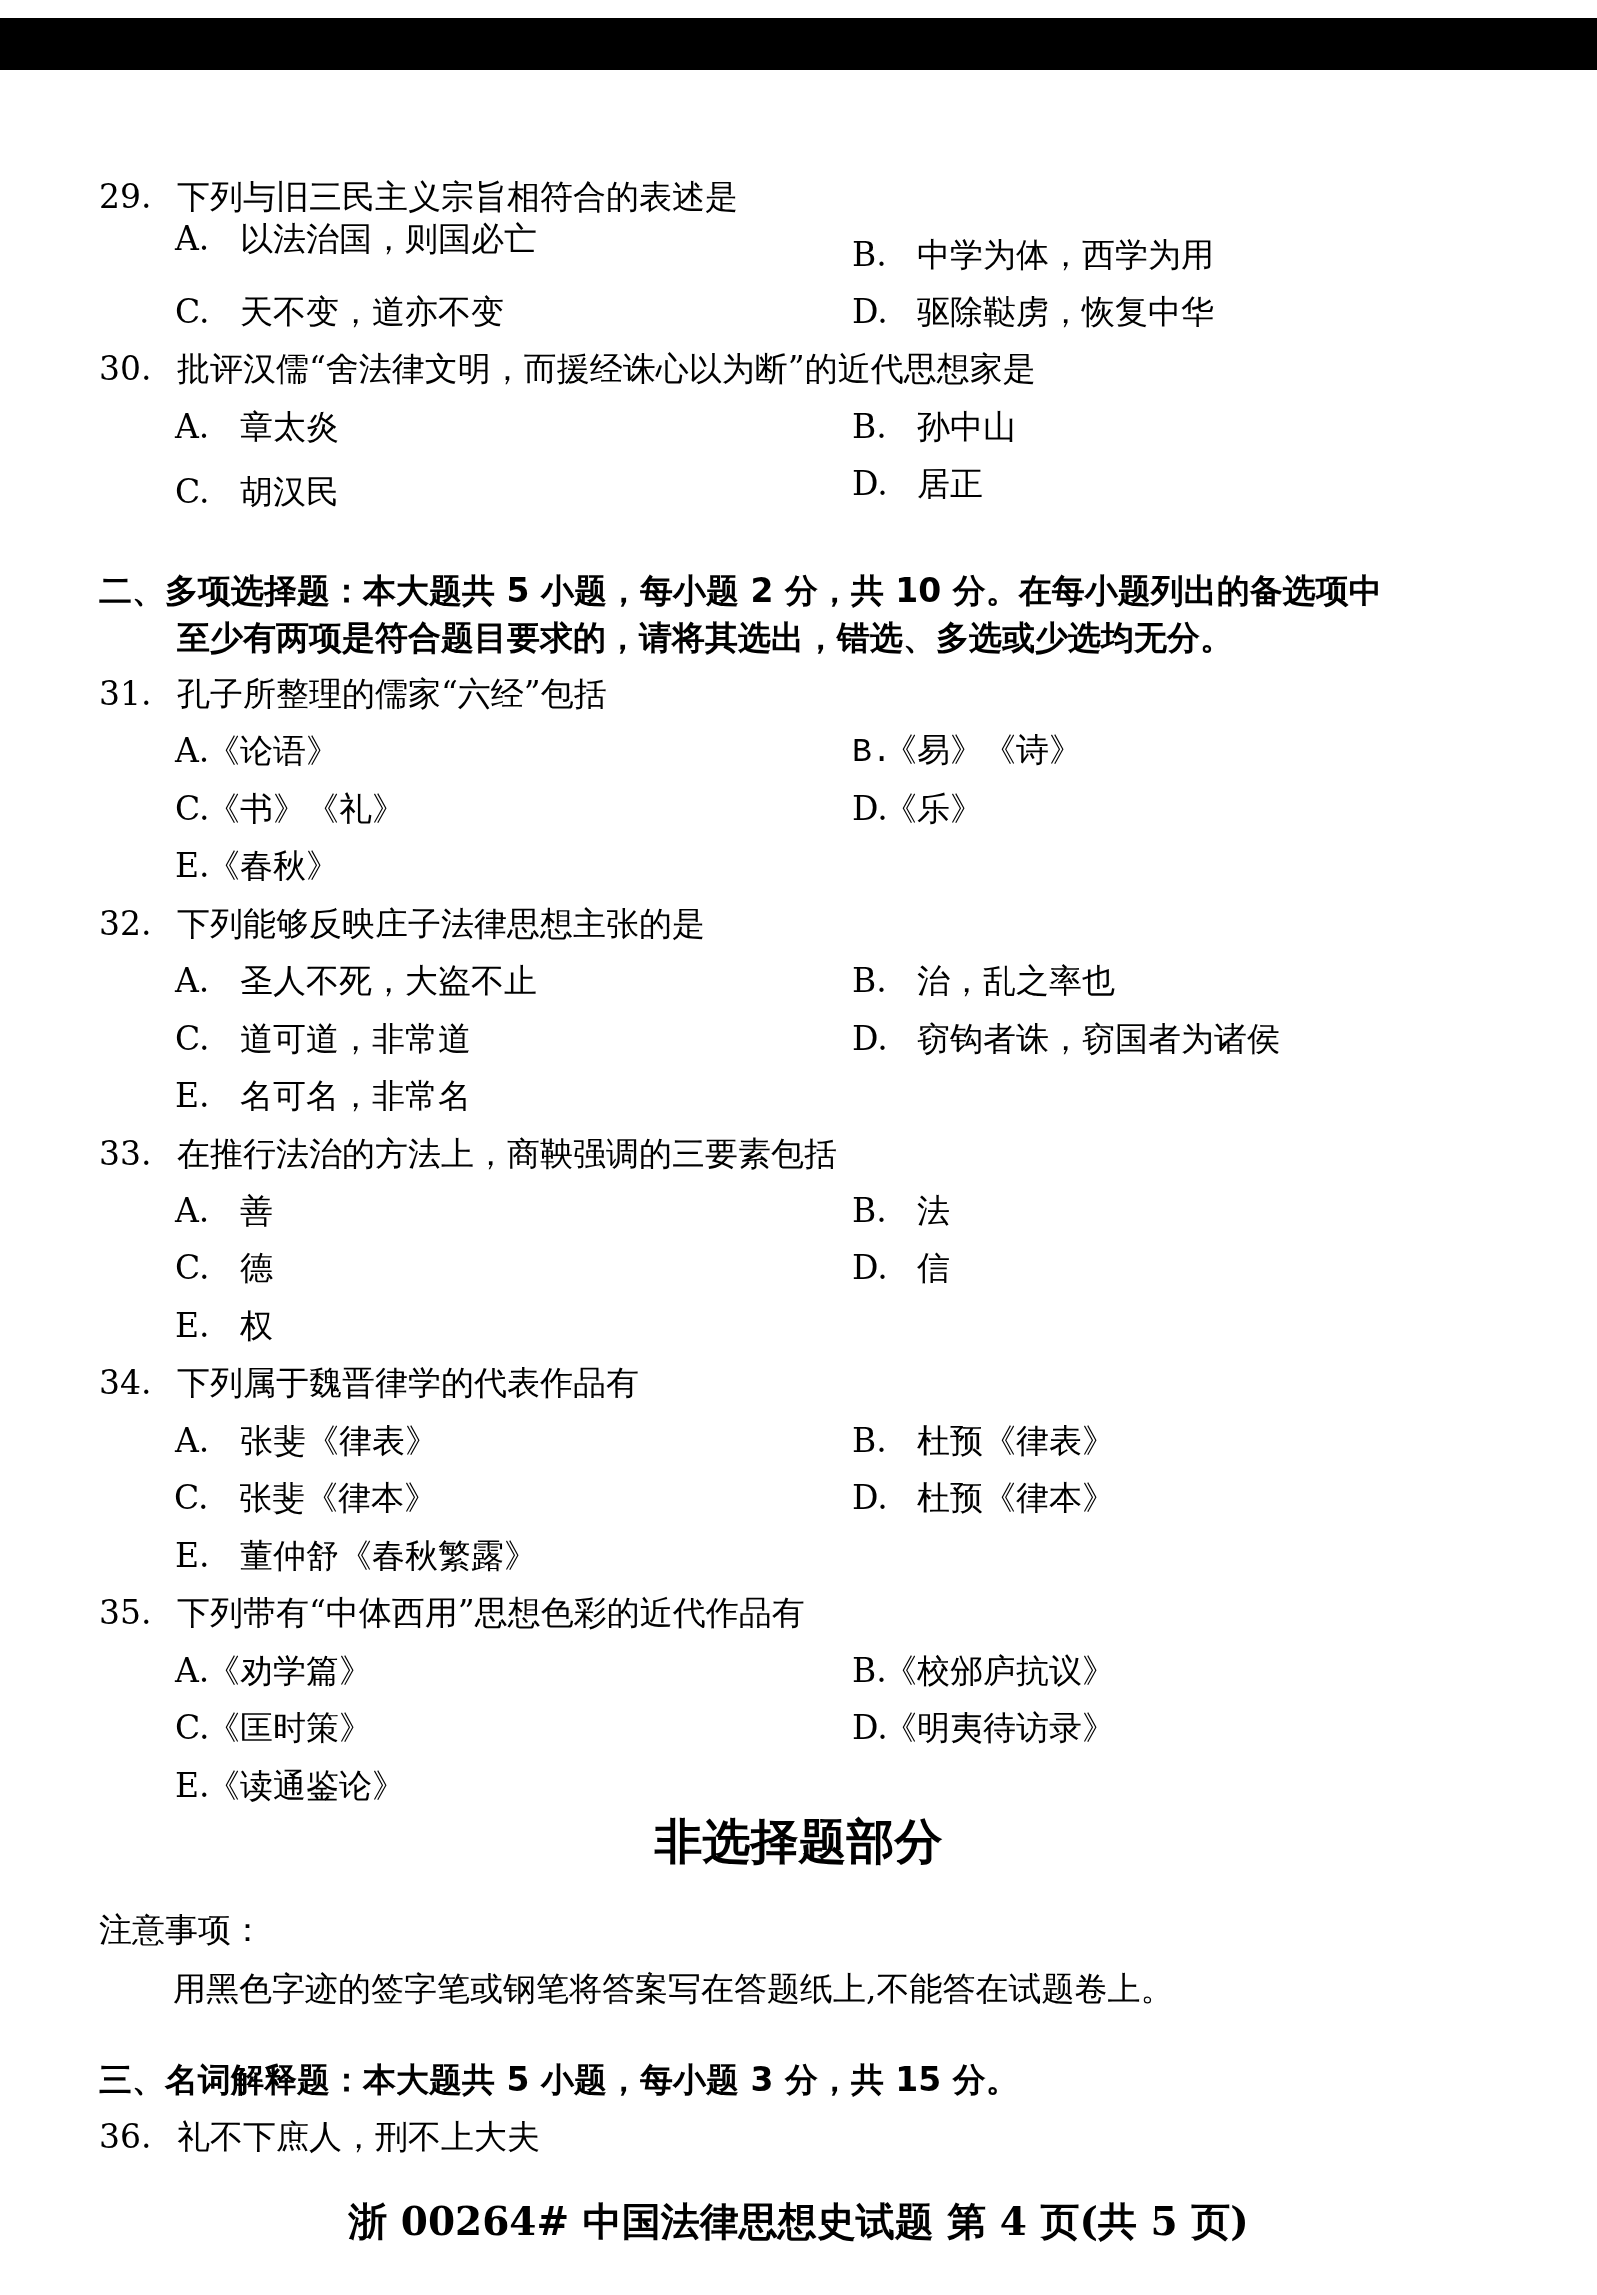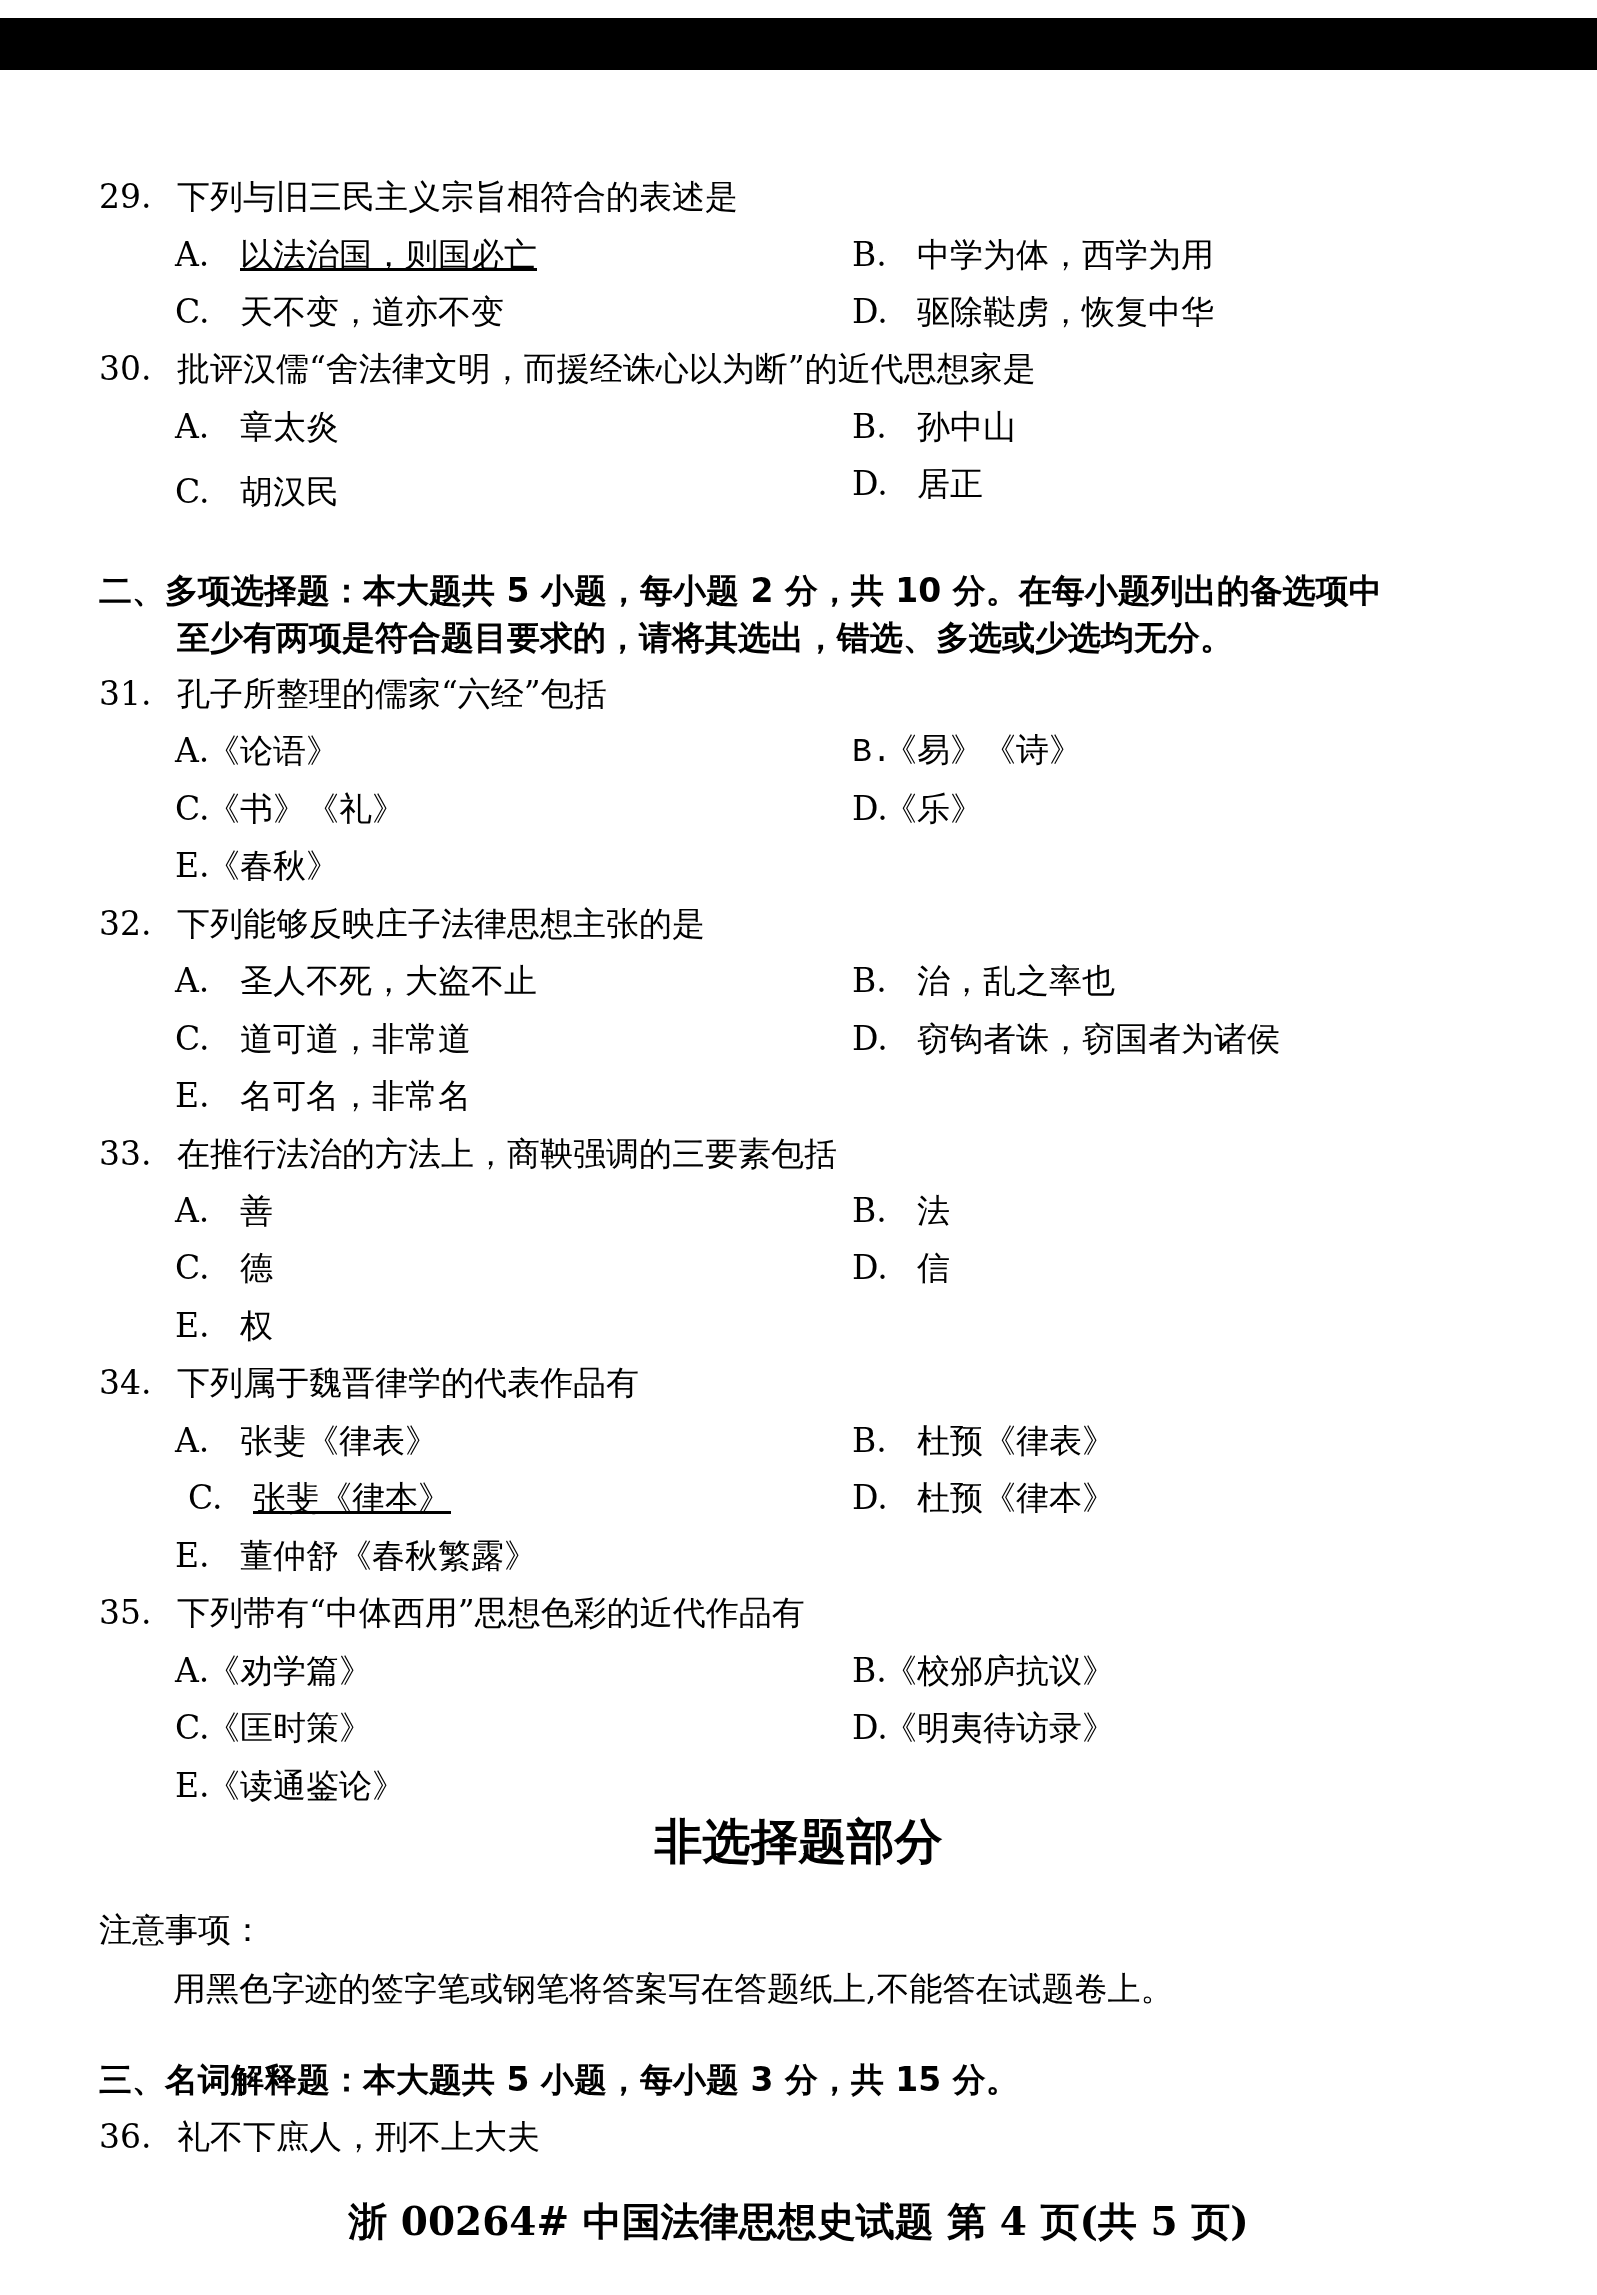--- a/index.html
+++ b/index.html
@@ -19,21 +19,21 @@
   .footer { position: absolute; left: 0; width: 1597px; text-align: center; font-size: 39px; line-height: 40px; font-weight: bold; }
 </style>
 </head>
 <body>
 
 <div class="top-bar"></div>
 
 <div class="line" style="left:99px; top:177px;">
   <span class="qnum">29.</span><span>下列与旧三民主义宗旨相符合的表述是</span>
 </div>
-<div class="opt" style="left:175px; top:235px;text-decoration:underline;"><span class="letter">A.</span><span>以法治国，则国必亡</span></div>
+<div class="opt" style="left:175px; top:219px;"><span class="letter">A.</span><span>以法治国，则国必亡</span></div>
 <div class="opt" style="left:852px; top:235px;"><span class="letter">B.</span><span>中学为体，西学为用</span></div>
 <div class="opt" style="left:175px; top:292px;"><span class="letter">C.</span><span>天不变，道亦不变</span></div>
 <div class="opt" style="left:852px; top:292px;"><span class="letter">D.</span><span>驱除鞑虏，恢复中华</span></div>
 
 <div class="line" style="left:99px; top:349px;">
   <span class="qnum">30.</span><span>批评汉儒“舍法律文明，而援经诛心以为断”的近代思想家是</span>
 </div>
 <div class="opt" style="left:175px; top:407px;"><span class="letter">A.</span><span>章太炎</span></div>
 <div class="opt" style="left:852px; top:407px;"><span class="letter">B.</span><span>孙中山</span></div>
 <div class="opt" style="left:175px; top:472px;"><span class="letter">C.</span><span>胡汉民</span></div>
@@ -67,21 +67,21 @@
 <div class="opt" style="left:852px; top:1191px;"><span class="letter">B.</span><span>法</span></div>
 <div class="opt" style="left:175px; top:1248px;"><span class="letter">C.</span><span>德</span></div>
 <div class="opt" style="left:852px; top:1248px;"><span class="letter">D.</span><span>信</span></div>
 <div class="opt" style="left:175px; top:1306px;"><span class="letter">E.</span><span>权</span></div>
 
 <div class="line" style="left:99px; top:1363px;">
   <span class="qnum">34.</span><span>下列属于魏晋律学的代表作品有</span>
 </div>
 <div class="opt" style="left:175px; top:1421px;"><span class="letter">A.</span><span>张斐《律表》</span></div>
 <div class="opt" style="left:852px; top:1421px;"><span class="letter">B.</span><span>杜预《律表》</span></div>
-<div class="opt" style="left:188px; top:1478px;text-decoration:underline;"><span class="letter">C.</span><span>张斐《律本》</span></div>
+<div class="opt" style="left:174px; top:1478px;"><span class="letter">C.</span><span>张斐《律本》</span></div>
 <div class="opt" style="left:852px; top:1478px;"><span class="letter">D.</span><span>杜预《律本》</span></div>
 <div class="opt" style="left:175px; top:1536px;"><span class="letter">E.</span><span>董仲舒《春秋繁露》</span></div>
 
 <div class="line" style="left:99px; top:1593px;">
   <span class="qnum">35.</span><span>下列带有“中体西用”思想色彩的近代作品有</span>
 </div>
 <div class="opt" style="left:175px; top:1651px;"><span class="letter" style="width:32px">A.</span><span>《劝学篇》</span></div>
 <div class="opt" style="left:852px; top:1651px;"><span class="letter" style="width:32px">B.</span><span>《校邠庐抗议》</span></div>
 <div class="opt" style="left:175px; top:1708px;"><span class="letter" style="width:32px">C.</span><span>《匡时策》</span></div>
 <div class="opt" style="left:852px; top:1708px;"><span class="letter" style="width:32px">D.</span><span>《明夷待访录》</span></div>

